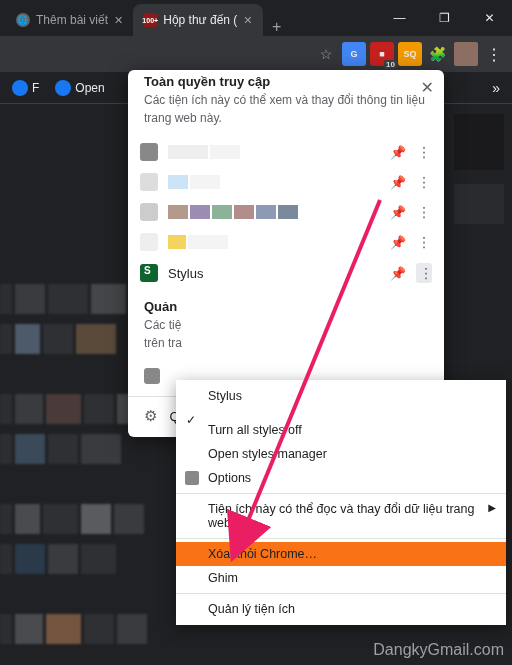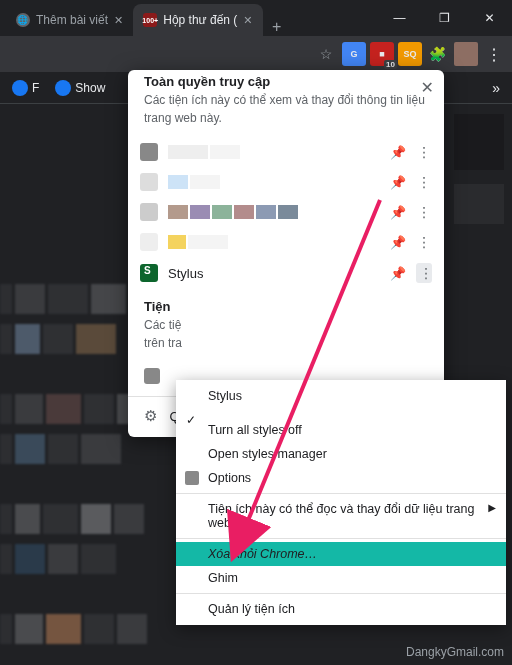--- a/index.html
+++ b/index.html
@@ -120,31 +120,31 @@
     top:380px; left:176px;
     width:330px;
     background:#fff;
     color:#202124;
     box-shadow:0 4px 16px rgba(0,0,0,.4);
     z-index:200;
     font-size:12.5px;
     padding:4px 0;
   }
   .ctx .item{padding:5px 14px 5px 32px;position:relative;}
-  .ctx .item.hover{background:#14b8a6;font-style:italic;}
+  .ctx .item.hover{background:#f97316;}
   .ctx .item .check{position:absolute;left:10px;top:5px;font-size:12px;}
   .ctx .item .icon{position:absolute;left:9px;top:5px;width:14px;height:14px;background:#888;border-radius:2px;}
   .ctx .item .arrow{position:absolute;right:10px;top:5px;font-size:10px;}
   .ctx hr{border:none;border-top:1px solid #e0e0e0;margin:3px 0;}
 
   
   .arrow-svg{position:absolute;top:190px;left:210px;z-index:300;pointer-events:none;}
 
   
-  .watermark{position:absolute;bottom:6px;right:8px;font-size:12px;color:#9aa0a6;z-index:400;}
+  .watermark{position:absolute;bottom:6px;right:8px;font-size:16px;color:#9aa0a6;z-index:400;}
 
   
   .bgbox{position:absolute;background:#1a1a1d;}
 </style>
 </head>
 <body>
 
 <div class="titlebar">
   <div class="tabs">
     <div class="tab">
@@ -176,21 +176,21 @@
   <div class="tool-icon dots">⋮</div>
 </div>
 
 <div class="bookbar">
   <div class="bm">
     <div class="fav f1"></div>
     <span>F</span>
   </div>
   <div class="bm">
     <div class="fav f2"></div>
-    <span>Show</span>
+    <span>Open</span>
   </div>
   <div class="spacer"></div>
   <div class="chev">»</div>
 </div>
 
 <div class="darkcontent">
   <div class="bgbox" style="top:10px;right:8px;width:50px;height:56px;"></div>
   <div class="bgbox" style="top:80px;right:8px;width:50px;height:40px;background:#2a2b2e;"></div>
   <div class="blurrow" style="top:180px;">
     <div style="width:12px;"></div>
@@ -284,21 +284,21 @@
     <div class="pin blue">📌</div>
     <div class="more">⋮</div>
   </div>
   <div class="ext-row highlight">
     <div class="icon stylus"></div>
     <div class="name">Stylus</div>
     <div class="pin">📌</div>
     <div class="more">⋮</div>
   </div>
 
-  <div class="ext-section2-title">Tiện</div>
+  <div class="ext-section2-title">Quản</div>
   <div class="ext-section-sub">
     <span>Các tiệ</span><br><span>trên tra</span>
   </div>
   <div class="ext-row" style="padding-left:16px;">
     <div class="icon" style="background:#888;width:16px;height:16px;"></div>
   </div>
 
   <div class="ext-footer">
     <div class="gear">⚙</div>
     <div class="q">Q</div>

